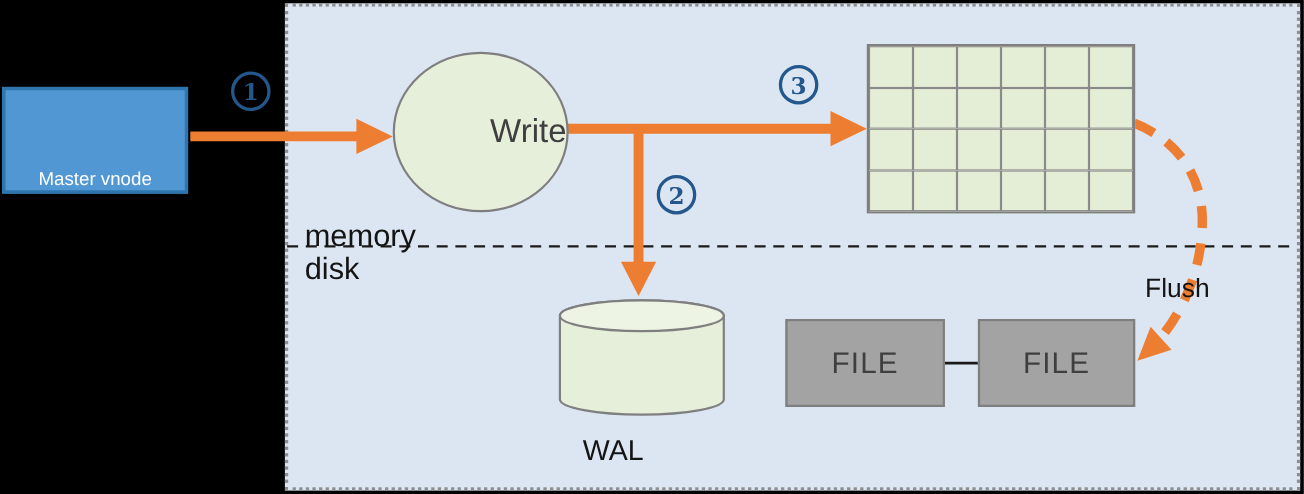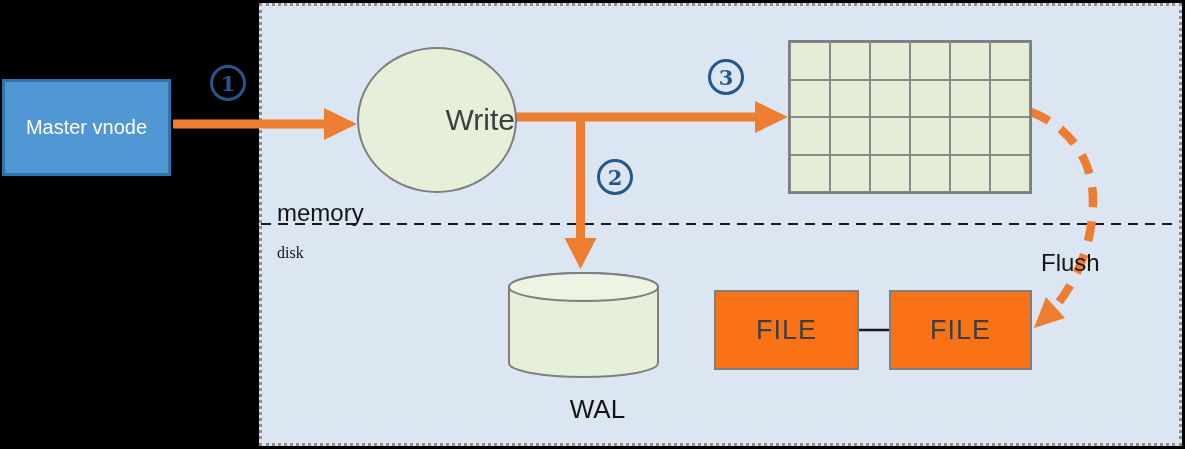--- a/index.html
+++ b/index.html
@@ -10,22 +10,22 @@
   .stage * { box-sizing:border-box; }
 
   .slave-panel {
     position:absolute; left:259px; top:3px; width:923px; height:443px;
     background:#DCE6F2; border:3px dotted #8F8F8F;
   }
 
   .master-box {
     position:absolute; left:2px; top:79px; width:169px; height:97px;
     background:#5097D3; border:3px solid #2E76AD;
-    display:flex; align-items:center; justify-content:center; text-align:center;
-    color:#FFFFFF; font-size:20px; line-height:1.25; padding:0 14px;
+    display:flex; align-items:flex-end; justify-content:center; text-align:center;
+    color:#FFFFFF; font-size:17px; line-height:1.25; padding:0 14px;
   }
 
   .write-ellipse {
     position:absolute; left:357px; top:47px; width:160px; height:146px;
     background:#E6EFDA; border:2px solid #7F7F7F; border-radius:50%;
     display:flex; align-items:center; justify-content:flex-end;
     color:#3F3F3F; font-size:30px;
   }
 
   .step-circle {
@@ -39,31 +39,31 @@
   .step-3 { left:708px; top:59px; }
 
   .buffer-grid {
     position:absolute; left:788px; top:40px; width:244px; height:154px;
     display:grid; border:2px solid #7F7F7F; background:#E6EFDA;
   }
   .grid-cell { border:1px solid #8A8A8A; background:#E4EED6; }
 
   .file-box {
     position:absolute; top:290px; height:80px;
-    background:#f97316; border:2px solid #7F7F7F;
+    background:#a3a3a3; border:2px solid #7F7F7F;
     display:flex; align-items:center; justify-content:center;
     color:#3F3F3F; font-size:27px; letter-spacing:1px;
   }
   .file-1 { left:714px; width:145px; }
   .file-2 { left:889px; width:143px; }
 
   .txt { position:absolute; color:#141414; white-space:nowrap; }
-  .memory-label { left:277px; top:199px; font-size:24px; }
-  .disk-label   { left:277px; top:244px; font-size:16px;font-family:Liberation Serif, serif; }
-  .wal-label    { left:523px; top:394px; width:149px; text-align:center; font-size:26px; }
+  .memory-label { left:277px; top:199px; font-size:28px; }
+  .disk-label   { left:277px; top:229px; font-size:28px; }
+  .wal-label    { left:483px; top:394px; width:149px; text-align:center; font-size:26px; }
   .flush-label  { left:1041px; top:249px; font-size:24px; }
   .slave-label  { left:1026px; top:404px; font-size:25px; }
 
   .overlay-svg { position:absolute; left:0; top:0; width:1185px; height:449px; pointer-events:none; }
 </style>
 </head>
 <body>
 
 <div class="stage">
 

